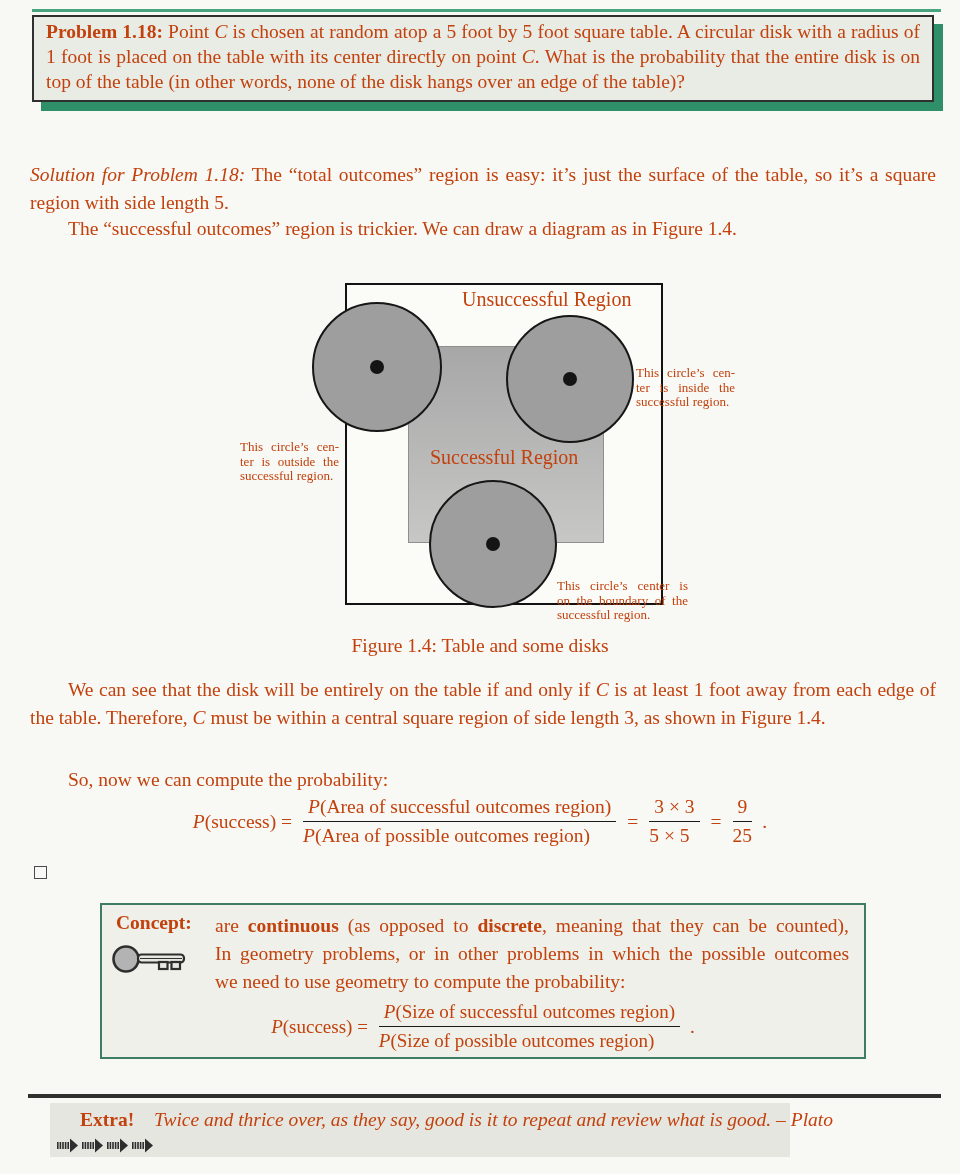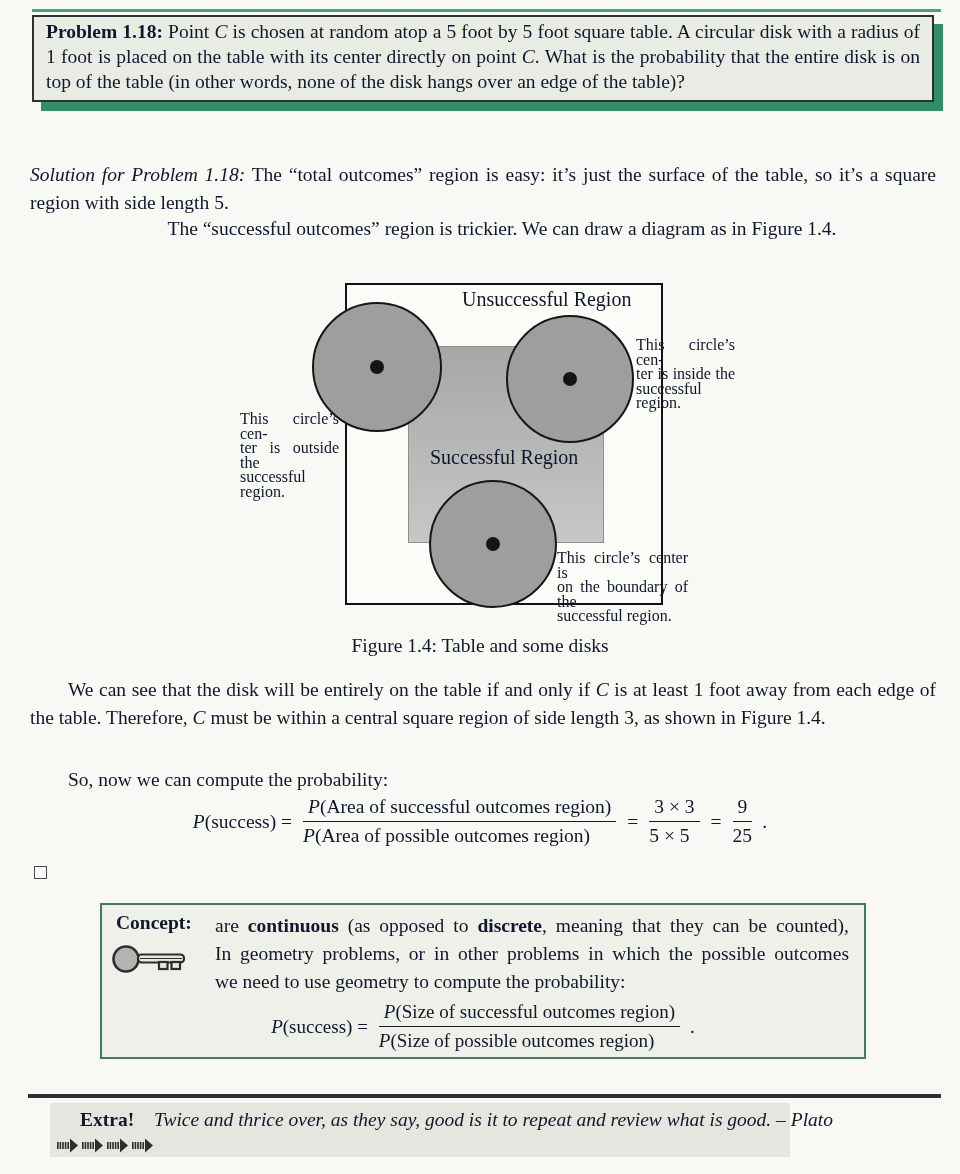--- a/index.html
+++ b/index.html
@@ -1,40 +1,40 @@
 <!DOCTYPE html>
 <html><head>
 <meta charset="utf-8">
 <style>
   html,body { margin:0; padding:0; }
   body { width:960px; height:1174px; background:#ffffff; }
   .page {
     position:relative; width:960px; height:1174px; overflow:hidden;
     background:#f8f8f5;
     font-family:"Liberation Serif","DejaVu Serif",serif;
-    color:#0f172a;
+    color:#c2410c;
   }
   .page * { box-sizing:border-box; }
 
   
   .green-topline { position:absolute; left:32px; top:9px; width:909px; height:3px; background:#49a580; }
   .problem-box {
     position:absolute; left:32px; top:15px; width:902px;
     background:#e9ebe5; border:2px solid #2f2f2f;
     box-shadow:9px 9px 0 0 #2e8f68;
     padding:3px 12px 6px 12px;
     font-size:19.5px; line-height:24.8px; text-align:justify;
   }
   .problem-box b { font-weight:bold; }
   .var { font-style:italic; }
 
   
   .para { position:absolute; left:30px; width:906px; font-size:19.5px; line-height:27.5px; text-align:justify; }
   .p1 { top:147px;margin-top:14px; }
-  .p2 { top:215px; text-indent:38px; text-align:center; }
+  .p2 { top:215px; text-indent:38px; text-align:left; }
   .p3 { top:676px; text-indent:38px; }
   .p4 { top:766px; text-indent:38px; text-align:left; }
   .lead-italic { font-style:italic; }
 
   
   .figure { position:absolute; left:0; top:0; width:960px; height:1174px; }
   .table-outline {
     position:absolute; left:345px; top:283px; width:318px; height:322px;
     background:#fbfbf8; border:2.5px solid #121212; z-index:1;
   }
@@ -47,21 +47,21 @@
     background:#9e9e9e; border:2.5px solid #161616; z-index:3;
     display:flex; align-items:center; justify-content:center;
   }
   .disk-tl { left:312px; top:302px; width:130px; height:130px; }
   .disk-tr { left:506px; top:315px; width:128px; height:128px; }
   .disk-b  { left:429px; top:480px; width:128px; height:128px; }
   .disk .dot { width:14px; height:14px; border-radius:50%; background:#141414; }
   .fig-label { position:absolute; font-size:20px; z-index:2; white-space:nowrap; }
   .label-unsuccessful { left:462px; top:288px; }
   .label-successful   { left:430px; top:446px; }
-  .ann { position:absolute; font-size:16px; line-height:14.6px; z-index:5; }
+  .ann { position:absolute; font-size:13px; line-height:14.6px; z-index:5;margin-top:28px; }
   .ann .jl { text-align:justify; text-align-last:justify; }
   .ann-left   { left:240px; top:412px; width:99px; }
   .ann-right  { left:636px; top:338px; width:99px; }
   .ann-bottom { left:557px; top:551px; width:131px; }
   .caption { position:absolute; left:0; top:635px; width:960px; text-align:center; font-size:19.5px; }
 
   
   .equation {
     position:absolute; left:0; top:796px; width:960px;
     display:flex; align-items:center; justify-content:center;

